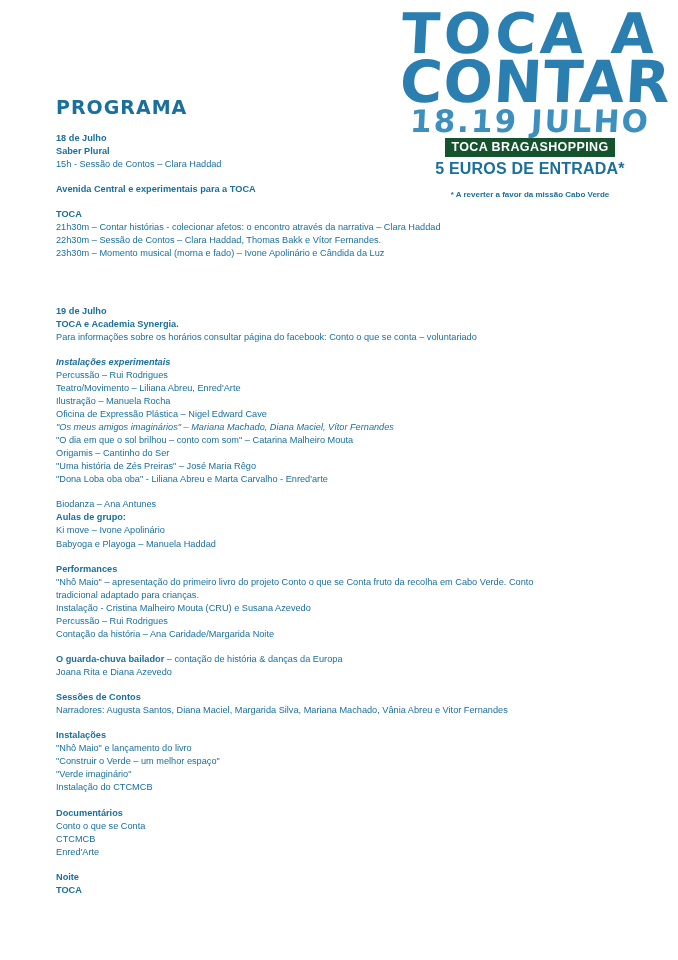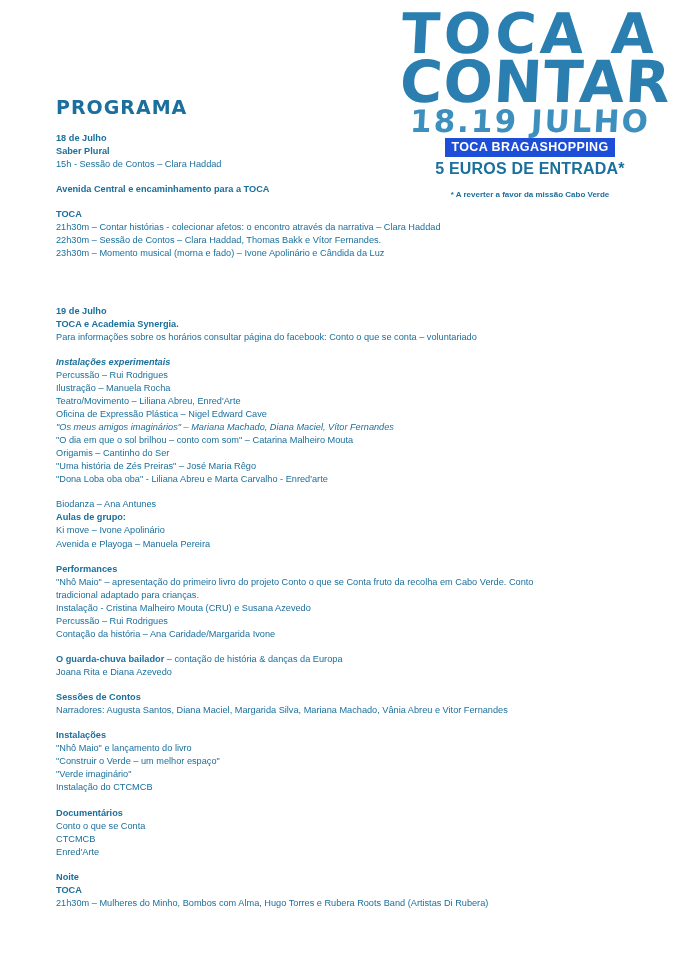--- a/index.html
+++ b/index.html
@@ -41,21 +41,21 @@
     letter-spacing: 1px;
     margin-top: -4px;
   }
   .logo-date {
     font-size: 31px;
     letter-spacing: 2px;
     margin-top: -2px;
     color: #3d8fbd;
   }
   .logo-bar {
-    background: #1d4ed8;
+    background: #14532d;
     color: #ffffff;
     font-size: 12.5px;
     font-weight: bold;
     letter-spacing: 0.4px;
     padding: 2px 6px 3px 6px;
     display: inline-block;
     margin-top: 3px;
     font-family: "Liberation Sans", sans-serif;
   }
   .logo-price {
@@ -116,61 +116,61 @@
 
   <div class="content">
 
     <div class="section-title">PROGRAMA</div>
 
     <div class="block">
       <div class="line b">18 de Julho</div>
       <div class="line b">Saber Plural</div>
       <div class="line">15h - Sessão de Contos – Clara Haddad</div>
       <div class="gap-md"></div>
-      <div class="line b">Avenida Central e encaminhamento para a TOCA</div>
+      <div class="line b">Avenida Central e experimentais para a TOCA</div>
       <div class="gap-md"></div>
       <div class="line b">TOCA</div>
       <div class="line">21h30m – Contar histórias - colecionar afetos: o encontro através da narrativa – Clara Haddad</div>
       <div class="line">22h30m – Sessão de Contos – Clara Haddad, Thomas Bakk e Vítor Fernandes.</div>
       <div class="line">23h30m – Momento musical (morna e fado) – Ivone Apolinário e Cândida da Luz</div>
     </div>
 
     <div class="gap-lg"></div>
     <div class="gap-lg"></div>
 
     <div class="block">
       <div class="line b">19 de Julho</div>
       <div class="line b">TOCA e Academia Synergia.</div>
       <div class="line">Para informações sobre os horários consultar página do facebook: Conto o que se conta – voluntariado</div>
 
       <div class="gap-md"></div>
       <div class="line bi">Instalações experimentais</div>
       <div class="line">Percussão – Rui Rodrigues</div>
+      <div class="line">Teatro/Movimento – Liliana Abreu, Enred'Arte</div>
       <div class="line">Ilustração – Manuela Rocha</div>
-      <div class="line">Teatro/Movimento – Liliana Abreu, Enred'Arte</div>
       <div class="line">Oficina de Expressão Plástica – Nigel Edward Cave</div>
       <div class="line i">"Os meus amigos imaginários" – Mariana Machado, Diana Maciel, Vítor Fernandes</div>
       <div class="line">"O dia em que o sol brilhou – conto com som" – Catarina Malheiro Mouta</div>
       <div class="line">Origamis – Cantinho do Ser</div>
       <div class="line">"Uma história de Zés Preiras" – José Maria Rêgo</div>
       <div class="line">"Dona Loba oba oba" - Liliana Abreu e Marta Carvalho - Enred'arte</div>
 
       <div class="gap-md"></div>
       <div class="line">Biodanza – Ana Antunes</div>
       <div class="line b">Aulas de grupo:</div>
       <div class="line">Ki move – Ivone Apolinário</div>
-      <div class="line">Avenida e Playoga – Manuela Pereira</div>
+      <div class="line">Babyoga e Playoga – Manuela Haddad</div>
 
       <div class="gap-md"></div>
       <div class="line b">Performances</div>
       <div class="line">"Nhô Maio" – apresentação do primeiro livro do projeto Conto o que se Conta fruto da recolha em Cabo Verde. Conto</div>
       <div class="line">tradicional adaptado para crianças.</div>
       <div class="line">Instalação - Cristina Malheiro Mouta (CRU) e Susana Azevedo</div>
       <div class="line">Percussão – Rui Rodrigues</div>
-      <div class="line">Contação da história – Ana Caridade/Margarida Ivone</div>
+      <div class="line">Contação da história – Ana Caridade/Margarida Noite</div>
 
       <div class="gap-md"></div>
       <div class="line"><span class="b">O guarda-chuva bailador</span><span> – contação de história &amp; danças da Europa</span></div>
       <div class="line">Joana Rita e Diana Azevedo</div>
 
       <div class="gap-md"></div>
       <div class="line b">Sessões de Contos</div>
       <div class="line">Narradores: Augusta Santos, Diana Maciel, Margarida Silva, Mariana Machado, Vânia Abreu e Vitor Fernandes</div>
 
       <div class="gap-md"></div>
@@ -182,17 +182,16 @@
 
       <div class="gap-md"></div>
       <div class="line b">Documentários</div>
       <div class="line">Conto o que se Conta</div>
       <div class="line">CTCMCB</div>
       <div class="line">Enred'Arte</div>
 
       <div class="gap-md"></div>
       <div class="line b">Noite</div>
       <div class="line b">TOCA</div>
-      <div class="line">21h30m – Mulheres do Minho, Bombos com Alma, Hugo Torres e Rubera Roots Band (Artistas Di Rubera)</div>
     </div>
 
   </div>
 </div>
 
 </body></html>

